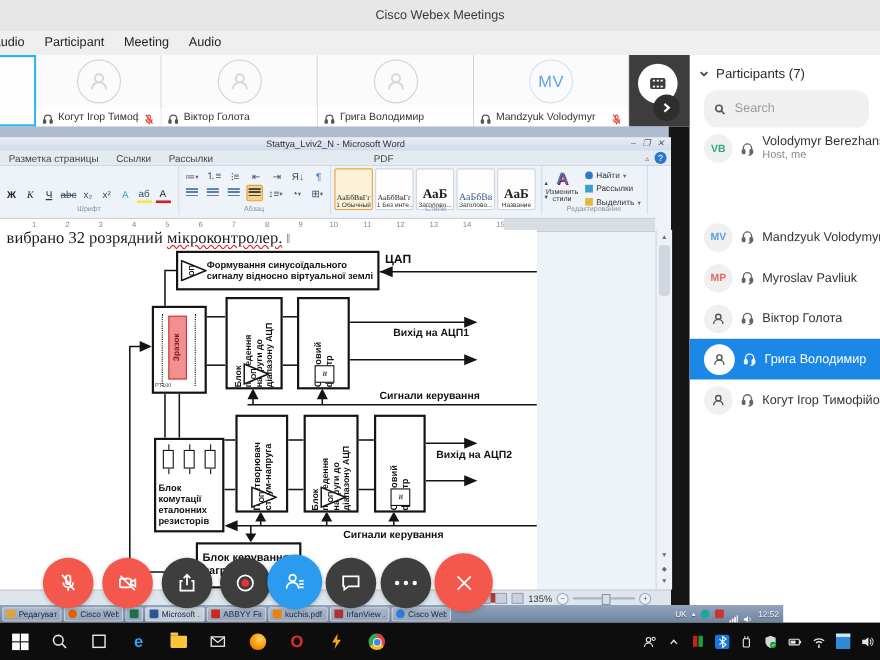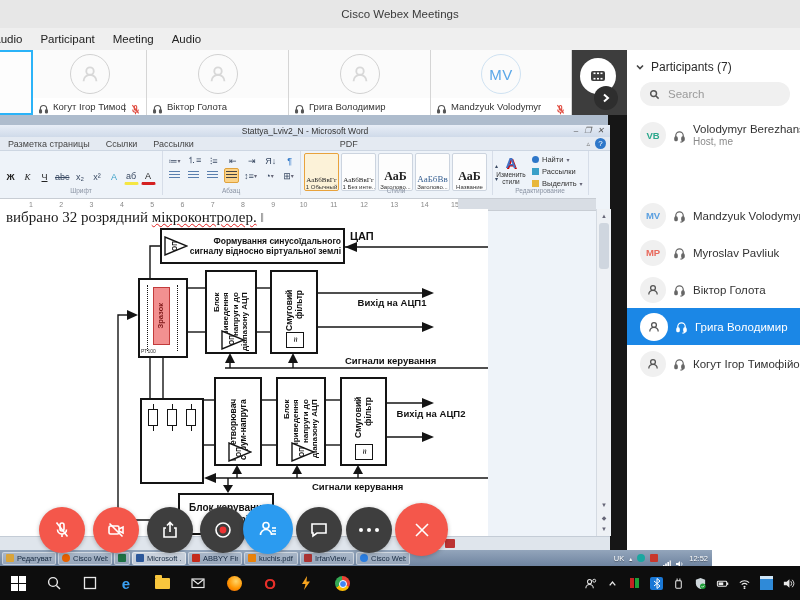--- a/index.html
+++ b/index.html
@@ -80,21 +80,21 @@
   #zoom-label{font-size:8.5px;color:#333}
   .zbtn{width:9px;height:9px;border:1px solid #9aa6b5;border-radius:50%;font-size:7px;color:#556;display:flex;align-items:center;justify-content:center;background:#eef2f7}
   #ztrack{width:56px;height:2px;background:#aab4c1;position:relative}
   #zthumb{position:absolute;left:26px;top:-3px;width:6px;height:8px;background:#d8dfe8;border:1px solid #8a96a6}
   #spellic{position:absolute;left:445px;top:2px;width:10px;height:9px;background:#b33;border-radius:1px}
 
   
   #dia-svg{position:absolute;left:0;top:0;pointer-events:none}
   #dia-svg line,#dia-svg polyline{stroke:#141414;stroke-width:1.4;fill:none}
   #dia-svg polygon{fill:#141414}
-  .dblk{position:absolute;border:2px solid #141414;background:#fff;box-sizing:border-box;display:flex;align-items:center;justify-content:center;text-align:right;font-weight:bold;font-size:8.5px;color:#111;line-height:1.18}
+  .dblk{position:absolute;border:2px solid #141414;background:#fff;box-sizing:border-box;display:flex;align-items:center;justify-content:center;text-align:left;font-weight:bold;font-size:8.5px;color:#111;line-height:1.18}
   .vt{writing-mode:vertical-rl;transform:rotate(180deg)}
   .dlabel{position:absolute;font-weight:bold;color:#111;text-align:center;line-height:1.2}
   .opamp{position:absolute;width:24px;height:20px}
   .opamp svg{position:absolute;left:0;top:0;width:24px;height:20px}
   .opamp svg polygon{fill:#fff;stroke:#141414;stroke-width:1.4}
   .opamp i{position:absolute;left:0;top:0;width:20px;height:20px;display:flex;align-items:center;justify-content:center;font:bold 6.5px "Liberation Sans",sans-serif;font-style:normal;transform:rotate(-90deg)}
   .opamp.inline{position:relative;flex:0 0 24px}
   .filt{position:absolute;width:16px;height:14px;border:1.5px solid #141414;background:#fff;display:flex;align-items:center;justify-content:center}
   .filt i{font-style:normal;font-size:8px;transform:rotate(90deg)}
   .res{display:inline-block;width:8px;height:15px;border:1.5px solid #141414;position:relative;background:#fff}
@@ -103,21 +103,21 @@
   .res::after{bottom:-6px}
   .dotcol{position:absolute;top:5px;bottom:5px;border-left:1.6px dotted #141414}
   #sample-red{position:absolute;left:13px;top:7px;width:15px;height:56px;background:#f29090;border:1px solid #c23b3b;display:flex;align-items:center;justify-content:center}
   #sample-red b{writing-mode:vertical-rl;transform:rotate(180deg);font-size:7.5px;color:#7c1616}
   #pt100{position:absolute;left:1px;bottom:1px;font-size:5px;font-weight:normal;color:#333}
 
   
   #panel{left:627px;top:50px;width:173px;height:516px;background:#fff;z-index:20}
   #panel-header{position:absolute;left:8px;top:10px;display:flex;align-items:center;gap:6px;font-size:12px;color:#2a2a2a}
   #panel-header svg{width:10px;height:10px;stroke:#444;fill:none;stroke-width:1.6}
-  #searchbox{position:absolute;left:13px;top:32px;width:150px;height:24px;background:#f0f0f0;border-radius:12px;display:flex;align-items:center;gap:6px;padding:0 9px;box-sizing:border-box}
+  #searchbox{position:absolute;left:13px;top:32px;width:150px;height:34px;background:#f0f0f0;border-radius:12px;display:flex;align-items:center;gap:6px;padding:0 9px;box-sizing:border-box}
   #searchbox svg{width:11px;height:11px;stroke:#555;fill:none;stroke-width:1.6;flex:0 0 auto}
   #searchbox input{border:none;background:transparent;outline:none;font-size:11.5px;color:#333;width:100px;font-family:"Liberation Sans",sans-serif}
   #searchbox input::placeholder{color:#9a9a9a}
   .prow{position:absolute;left:0;width:173px;height:37px;display:flex;align-items:center;padding-left:13px;box-sizing:border-box;gap:7px}
   .pavatar{width:26px;height:26px;border-radius:50%;background:#f0f0f0;display:flex;align-items:center;justify-content:center;font-size:9.5px;flex:0 0 auto;position:relative}
   .pavatar svg{width:14px;height:14px;stroke:#555;fill:none;stroke-width:1.3}
   .phs{width:13px;height:13px;flex:0 0 auto}
   .phs svg{width:13px;height:13px;stroke:#666;fill:none;stroke-width:1.3}
   .pname{font-size:11.5px;color:#333;white-space:nowrap;overflow:hidden}
   .psub{font-size:10px;color:#8a8a8a;margin-top:1px}
@@ -514,20 +514,21 @@
       </div>
       <div class="dlabel" style="left:352px;top:88px;width:80px;font-size:9.5px">Вихід на АЦП1</div>
       <div class="dlabel" style="left:345px;top:146px;font-size:9.5px">Сигнали керування</div>
 
       <div class="dblk" style="left:140px;top:189px;width:64px;height:86px;flex-direction:column;justify-content:space-between;padding:9px 2px 4px">
         <span style="display:flex;gap:9px">
             <i class="res"></i>
             <i class="res"></i>
             <i class="res"></i>
           </span>
+        <span style="font-size:8.5px">Блок комутації еталонних резисторів</span>
       </div>
       <div class="dblk" style="left:214px;top:168px;width:48px;height:89px">
         <span class="vt" style="padding-bottom:20px;font-size:8.5px">Перетворювач струм-напруга</span>
         <span class="opamp" style="left:12px;bottom:2px;top:auto">
             <svg viewBox="0 0 24 20">
               <polygon points="1,1 1,19 23,10"></polygon>
             </svg>
             <i>ОП</i>
           </span>
       </div>
@@ -554,20 +555,33 @@
     <div id="scrollbar">
       <span class="sb-arrow" style="top:2px">▲</span>
       <span id="sb-thumb"></span>
       <span class="sb-arrow" style="bottom:26px">▼</span>
       <span class="sb-arrow" style="bottom:14px">◆</span>
       <span class="sb-arrow" style="bottom:2px">▼</span>
     </div>
 
     <div id="statusbar">
       <span id="spellic"></span>
+      <div id="status-right">
+        <span class="viewic"></span>
+        <span class="viewic"></span>
+        <span class="viewic"></span>
+        <span class="viewic"></span>
+        <span class="viewic"></span>
+        <span id="zoom-label">135%</span>
+        <span class="zbtn">−</span>
+        <span id="ztrack">
+            <span id="zthumb"></span>
+          </span>
+        <span class="zbtn">+</span>
+      </div>
     </div>
   </div>
 
   <div id="panel" class="abs">
     <div id="panel-header">
       <svg viewBox="0 0 10 10">
           <polyline points="2,3.5 5,6.5 8,3.5"></polyline>
         </svg>
       <span>Participants (7)</span>
     </div>

